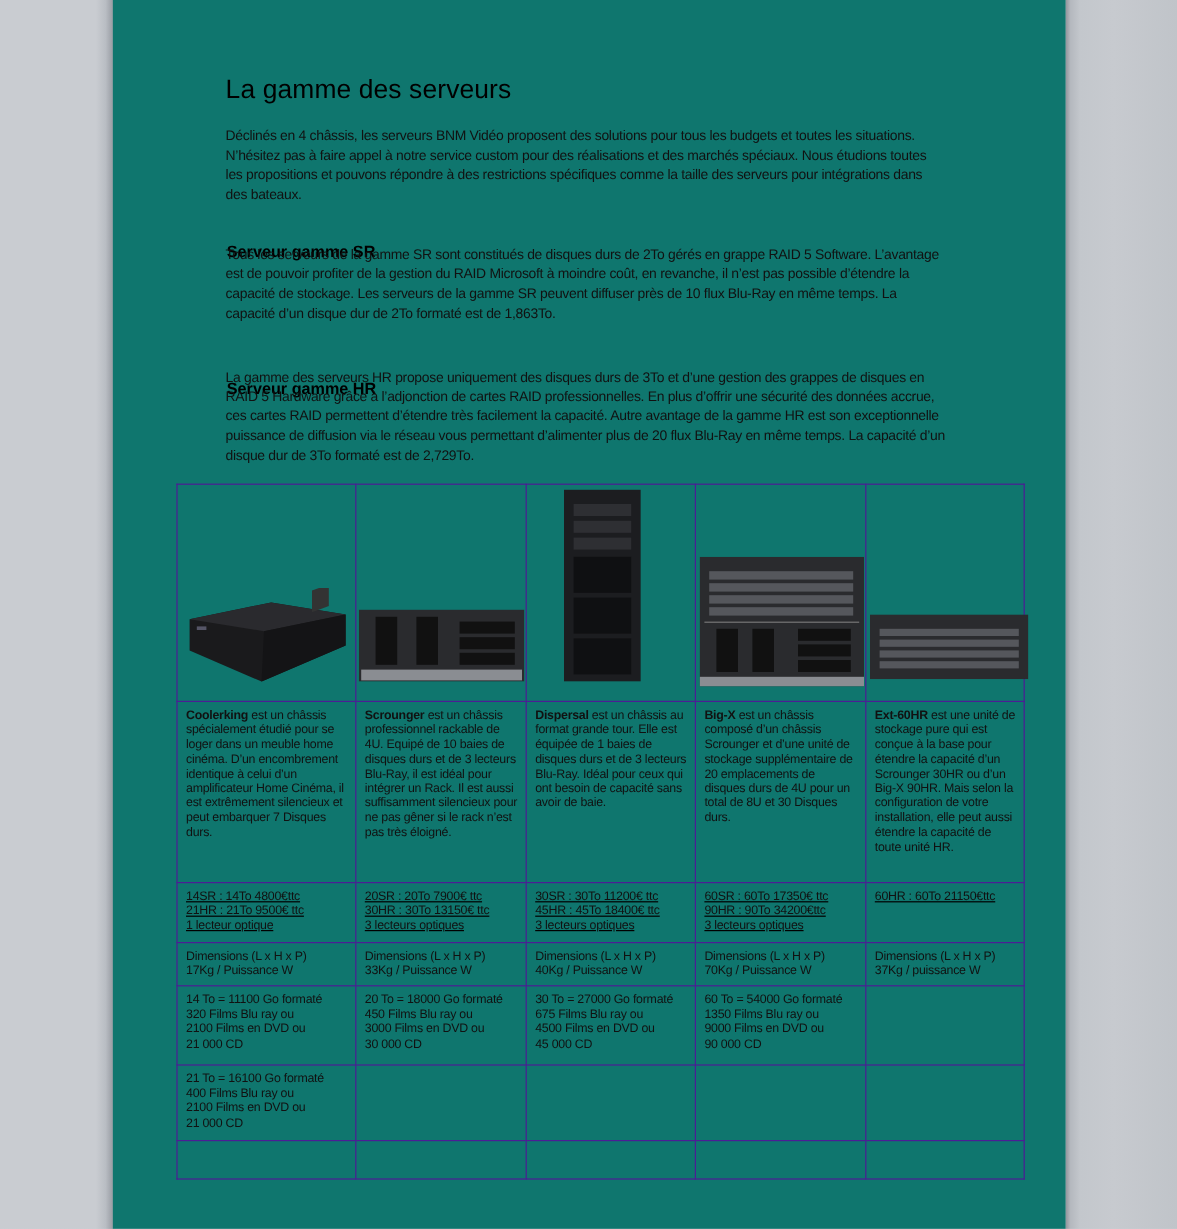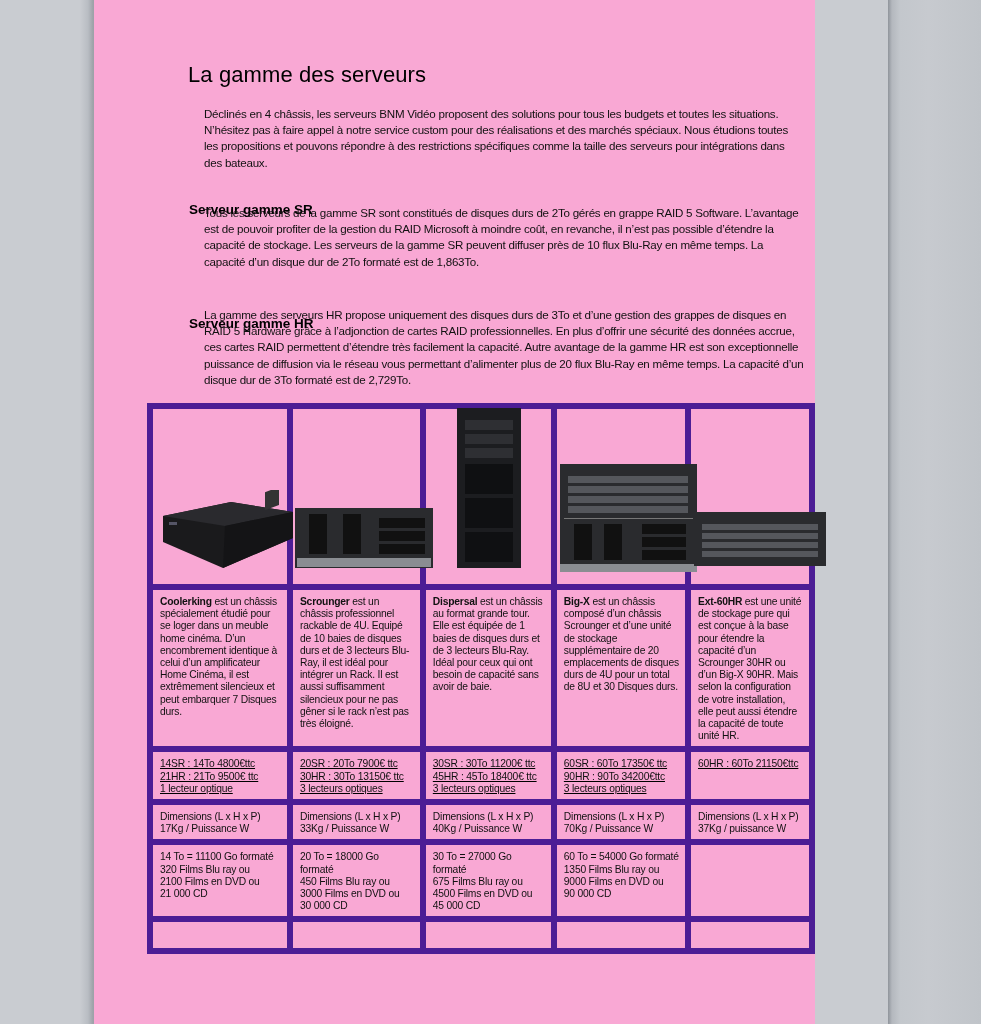--- a/index.html
+++ b/index.html
@@ -10,37 +10,37 @@
   }
   .bg-right {
     position:absolute; left:888px; top:0; width:93px; height:1024px;
     background: linear-gradient(to right, #8f949b 0px, #b4b8be 4px, #c3c7cc 12px, #c7cacf 40px, #c0c4c9 100%);
   }
   .bg-left {
     position:absolute; left:0; top:0; width:94px; height:1024px;
     background: linear-gradient(to right, #c9ccd1 0px, #c9ccd1 80px, #b9bdc3 88px, #9ea2a9 93px);
   }
   .page {
-    position:absolute; left:94px; top:0; width:721px; height:1024px; background:#f9a8d4;
+    position:absolute; left:94px; top:0; width:794px; height:1024px; background:#0f766e;
   }
   .title {
     position:absolute; left:94px; top:62px; font-size:22px; color:#000; letter-spacing:0.1px;
   }
   .para {
-    position:absolute; left:110px; width:600px; font-size:11.6px; line-height:16.2px; color:#111;
+    position:absolute; left:94px; width:600px; font-size:11.6px; line-height:16.2px; color:#111;
     letter-spacing:-0.25px;
   }
   .heading {
     position:absolute; left:95px; font-size:13.5px; font-weight:bold; color:#000;margin-top:16px;
   }
   table.grid {
     position:absolute; left:53px; top:403px; border-collapse:collapse; table-layout:fixed;
   }
   table.grid td {
-    border:6px solid #4c1d95; padding:0; vertical-align:top;
+    border:1px solid #4c1d95; padding:0; vertical-align:top;
     font-size:10.3px; line-height:12.2px; color:#111; letter-spacing:-0.2px;margin-left:16px;
   }
   td .cell { padding:6px 6px 4px 7px; white-space:pre-line; }
   td.imgcell { vertical-align:bottom; position:relative; }
   .bold { font-weight:bold; }
   
   .pic { position:absolute; }
   .cooler { left:8px; bottom:14px; width:134px; height:80px; }
   .rack4u { left:2px; bottom:16px; width:138px; height:60px; }
   .tower { left:31px; bottom:16px; width:64px; height:160px; }
@@ -232,20 +232,40 @@
             <div class="cell">60 To = 54000 Go formaté
 1350 Films Blu ray ou
 9000 Films en DVD ou
 90 000 CD</div>
           </td>
       <td>
             <div class="cell"></div>
           </td>
     </tr>
 
+    <tr style="height:63px;">
+      <td>
+            <div class="cell">21 To = 16100 Go formaté
+400 Films Blu ray ou
+2100 Films en DVD ou
+21 000 CD</div>
+          </td>
+      <td>
+            <div class="cell"></div>
+          </td>
+      <td>
+            <div class="cell"></div>
+          </td>
+      <td>
+            <div class="cell"></div>
+          </td>
+      <td>
+            <div class="cell"></div>
+          </td>
+    </tr>
 
     <tr style="height:32px;">
       <td></td>
       <td></td>
       <td></td>
       <td></td>
       <td></td>
     </tr>
   </tbody>
     </table>

